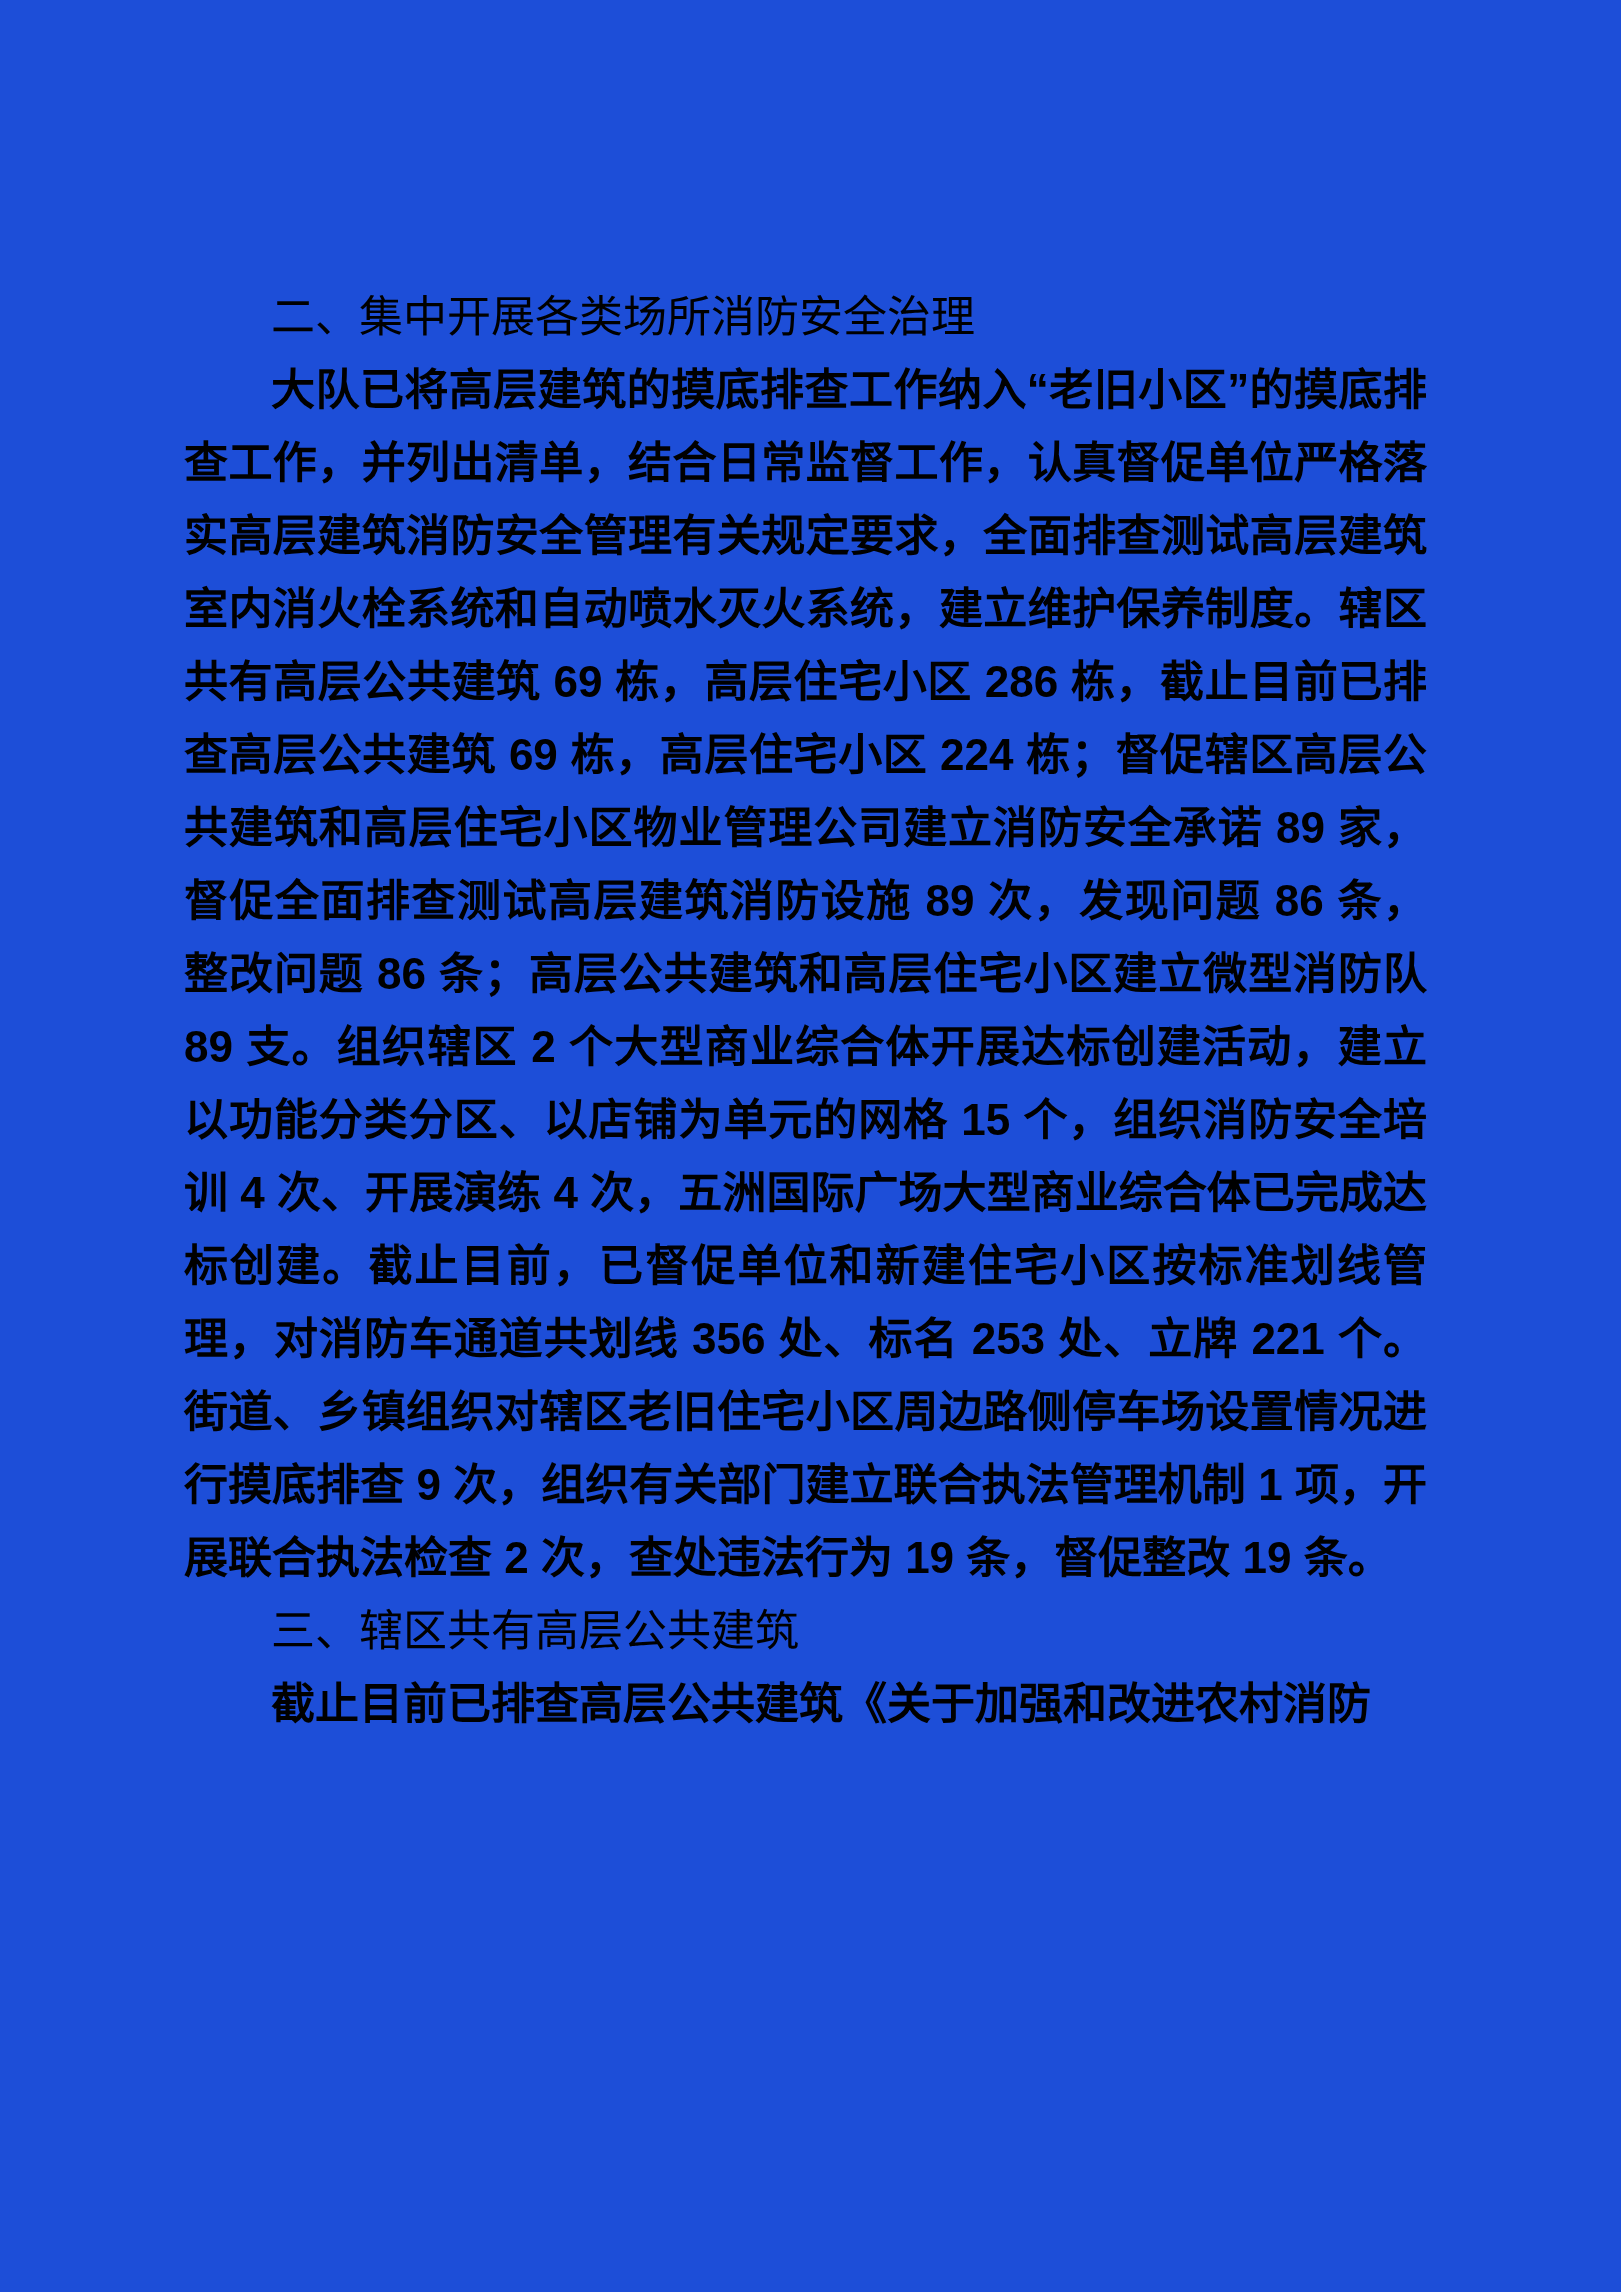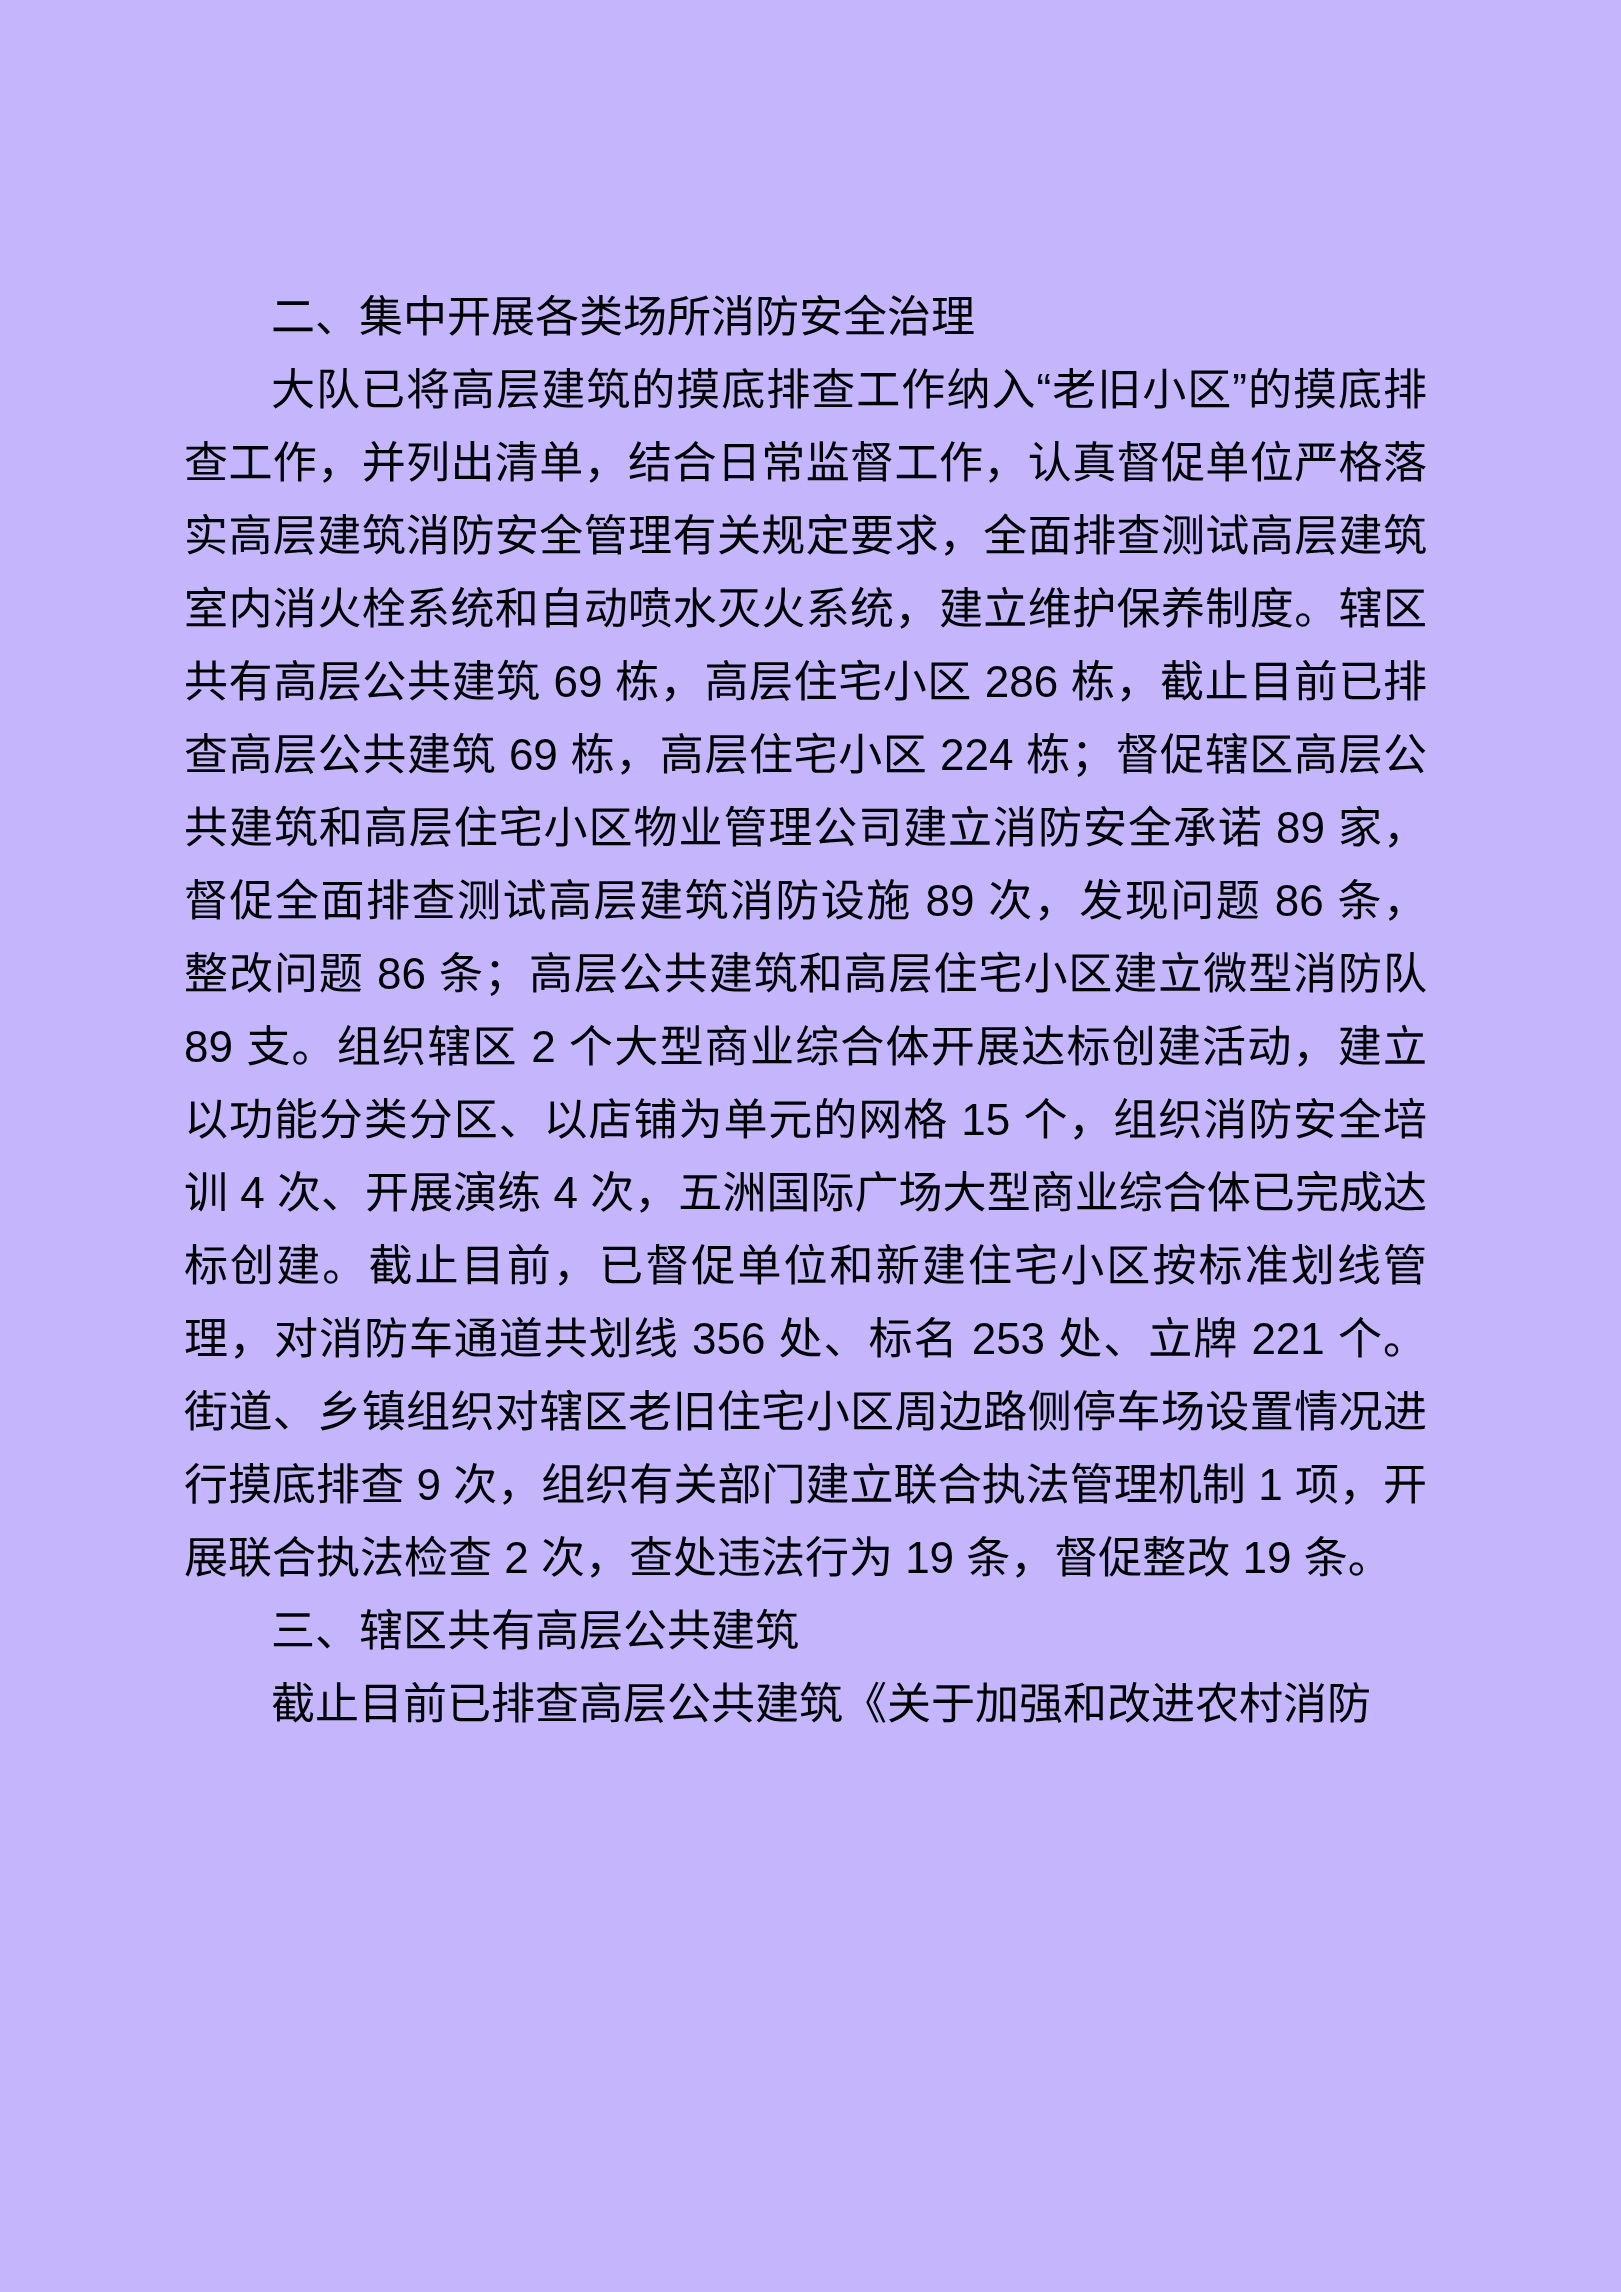--- a/index.html
+++ b/index.html
@@ -9,39 +9,39 @@
     background: #ffffff;
   }
   body {
     font-family: "Liberation Serif", "DejaVu Serif", serif;
     color: #000000;
   }
   .page {
     position: relative;
     width: 1621px;
     height: 2293px;
-    background: #c4b5fd;
+    background: #1d4ed8;
     margin: 0 auto;
     overflow: hidden;
     box-sizing: border-box;
   }
   .doc-body {
     position: absolute;
     left: 184px;
     top: 280px;
     width: 1243px;
   }
   .para {
     margin: 0;
     font-size: 44px;
     line-height: 73px;
     text-align: justify;
     text-justify: inter-ideograph;
     letter-spacing: 0px;
-    font-weight: 400;
+    font-weight: 700;
     word-break: break-all;
     font-family: "Liberation Sans", "DejaVu Sans", sans-serif;
   }
   .heading {
     margin: 0;
     font-size: 44px;
     line-height: 73px;
     text-indent: 87px;
     font-weight: 400;
     text-align: left;

